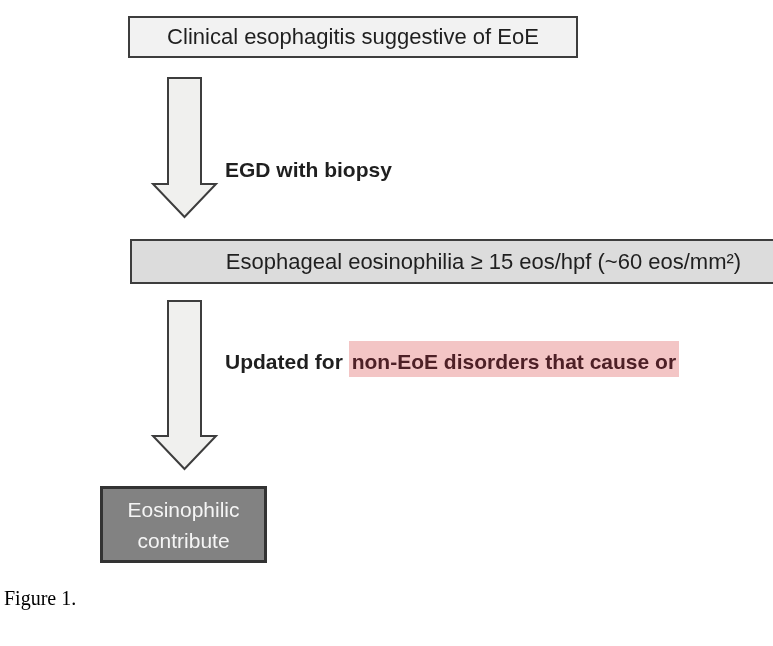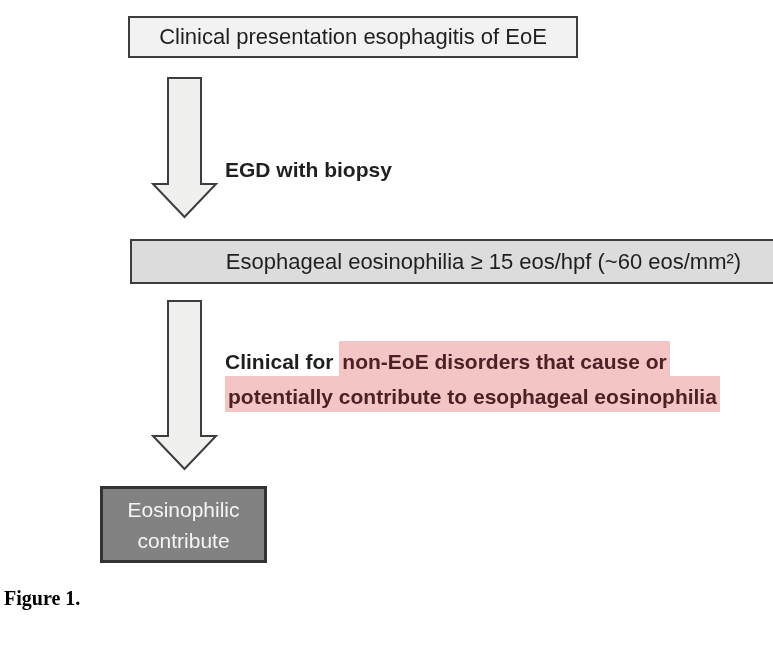--- a/index.html
+++ b/index.html
@@ -82,42 +82,42 @@
     padding: 9px 3px 4px 3px;
   }
   .caption {
     position: absolute;
     left: 4px; top: 586px;
     font-family: "Liberation Serif", serif;
     font-size: 20px;
     line-height: 25px;
     color: #000000;
   }
-  .cap-label { font-weight: bold; }
+  .cap-label { font-weight: normal; }
 </style>
 </head>
 <body>
 
 <div class="page">
 
-  <div class="box top-box">Clinical presentation esophagitis of EoE</div>
+  <div class="box top-box">Clinical esophagitis suggestive of EoE</div>
 
   <svg class="arrow arrow1" width="70" height="144" viewBox="0 0 70 144">
     <polygon points="19,2 52,2 52,108 67,108 35.5,141 4,108 19,108"></polygon>
   </svg>
 
   <div class="flow-label egd-label">EGD with biopsy</div>
 
   <div class="box mid-box">Esophageal eosinophilia ≥ 15 eos/hpf (~60 eos/mm²)</div>
 
   <svg class="arrow arrow2" width="70" height="173" viewBox="0 0 70 173">
     <polygon points="19,2 52,2 52,137 67,137 35.5,170 4,137 19,137"></polygon>
   </svg>
 
-  <div class="flow-label evaluate-label"><span>Clinical for </span><span class="hl">non-EoE disorders that cause or</span><br><span class="hl">potentially contribute to esophageal eosinophilia</span></div>
+  <div class="flow-label evaluate-label"><span>Updated for </span><span class="hl">non-EoE disorders that cause or</span><br></div>
 
   <div class="box bottom-box">Eosinophilic
 contribute</div>
 
   <div class="caption">
     <div class="cap-label">Figure 1.</div>
   </div>
 
 </div>
 

